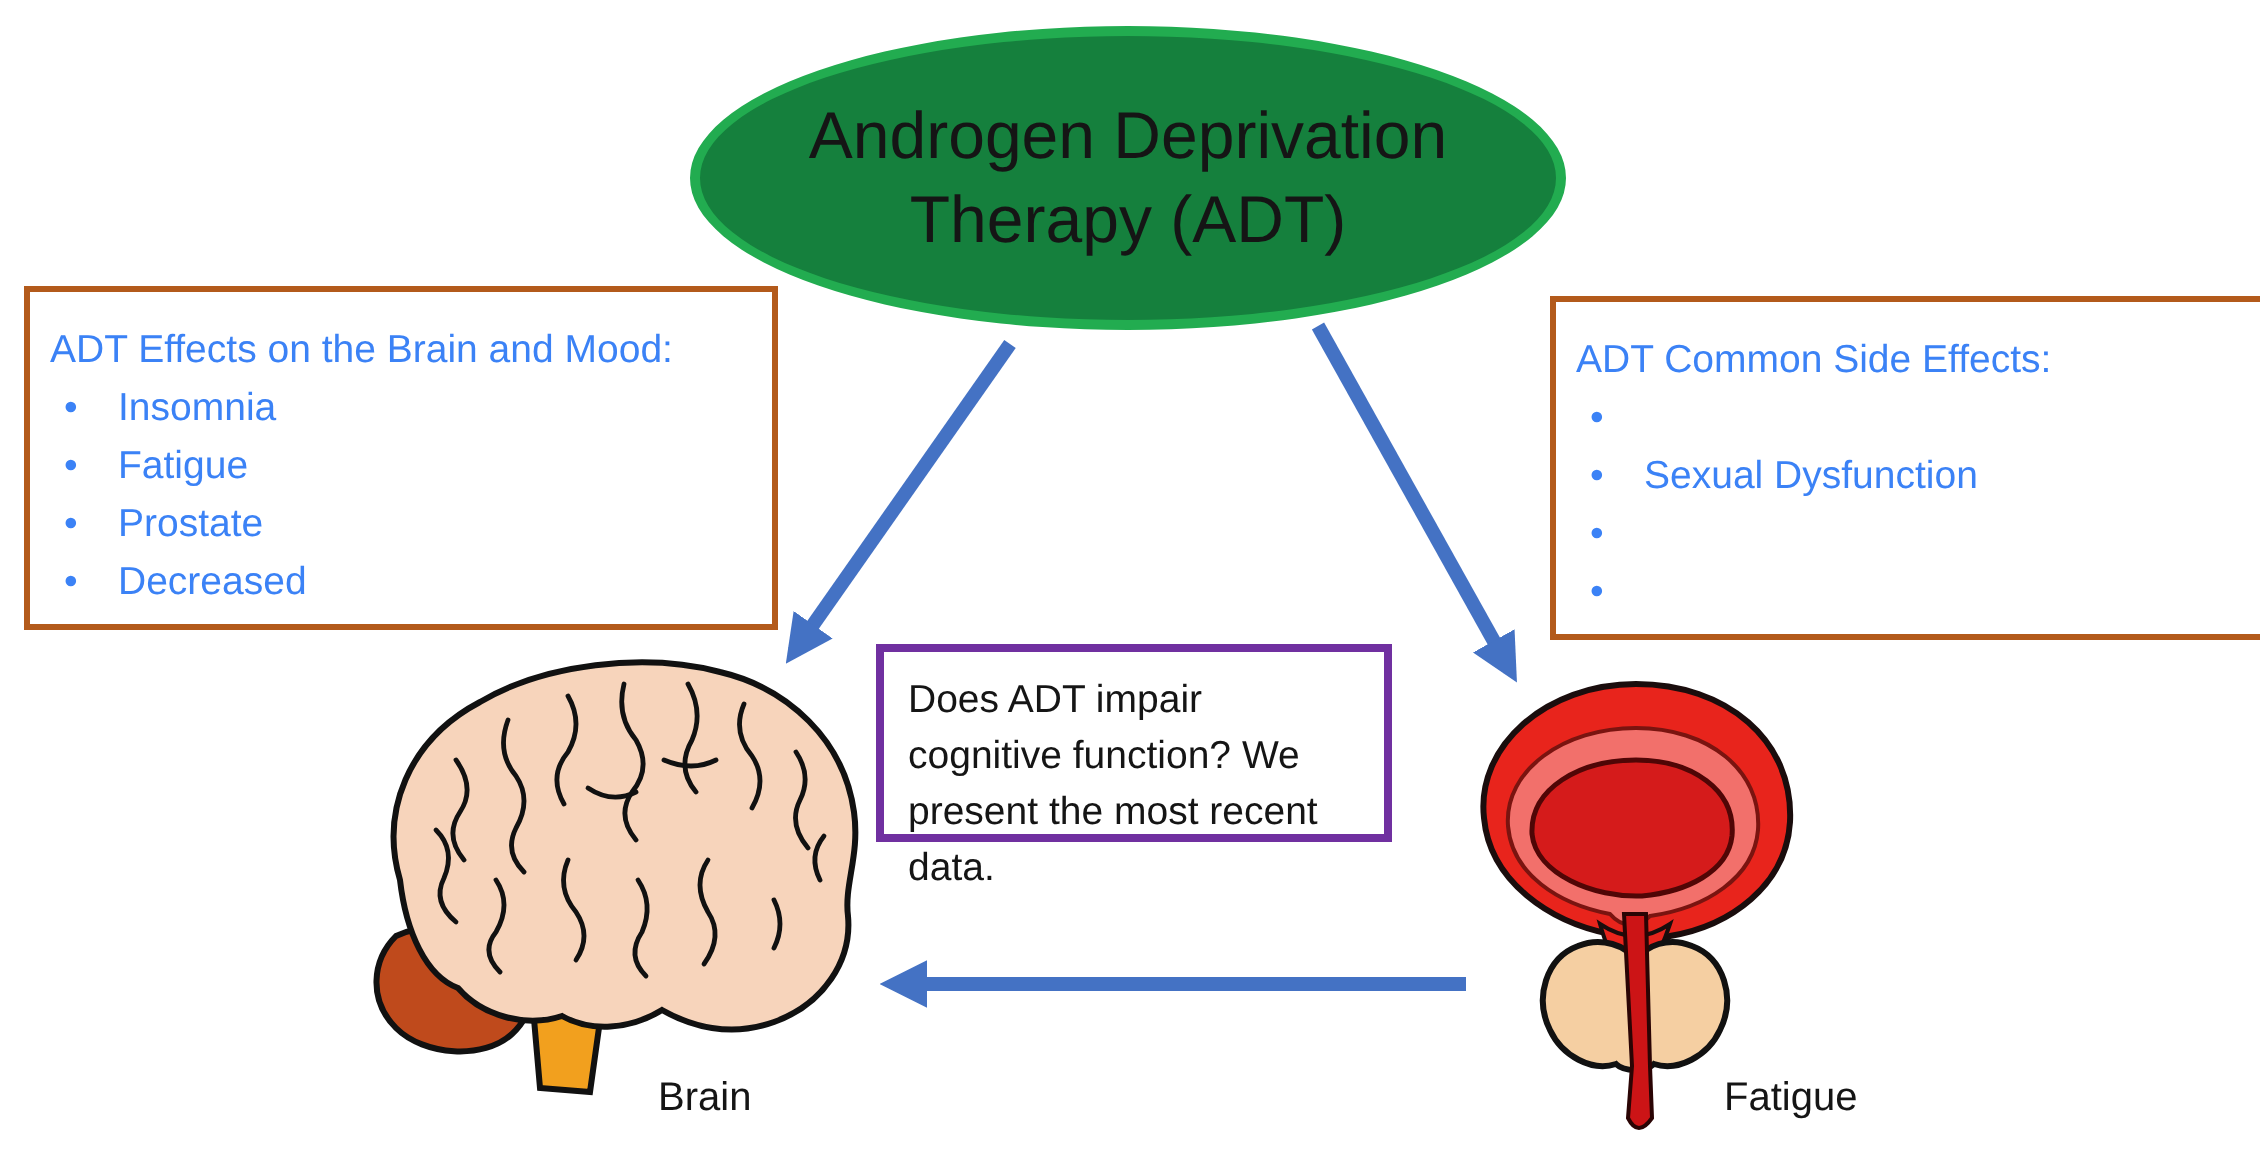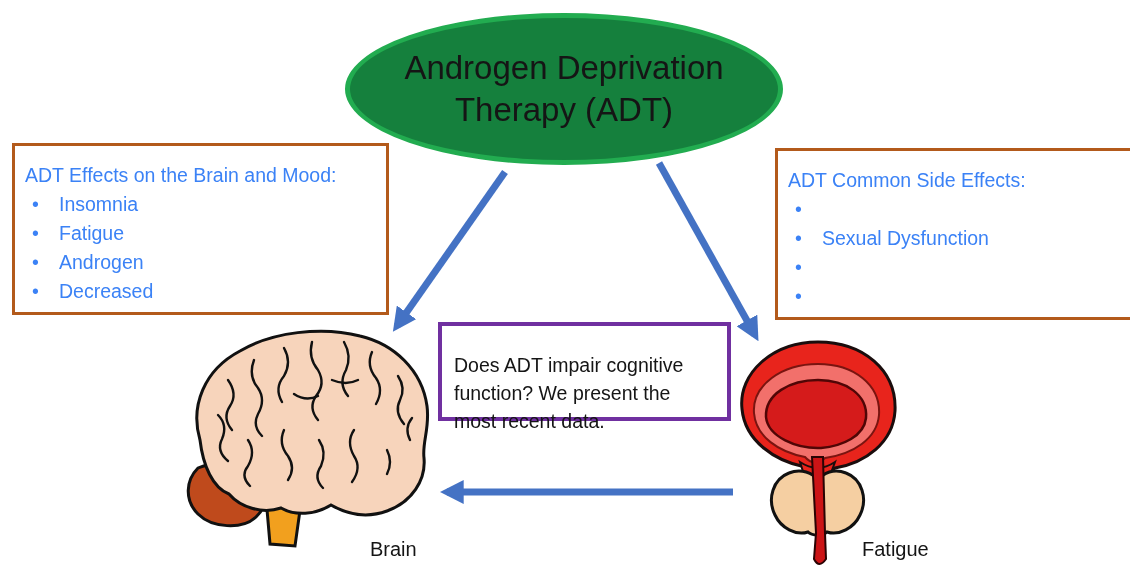--- a/index.html
+++ b/index.html
@@ -22,26 +22,26 @@
   .side-box{
     border:3px solid #B35A1B;background:#fff;box-sizing:border-box;
     padding:15px 10px 6px 10px;font-size:19.5px;line-height:29px;color:#3b82f6;
   }
   #brain-effects-box{left:12px;top:143px;width:377px;}
   #side-effects-box{left:775px;top:148px;width:412px;}
   .bullet-row{display:flex;}
   .bullet{width:34px;padding-left:7px;box-sizing:border-box;}
   
   #question-box{
-    left:438px;top:322px;width:293px;height:99px;
+    left:438px;top:322px;width:258px;height:99px;
     border:4px solid #7030A0;background:#fff;box-sizing:border-box;
-    padding:25px 12px;font-size:19.5px;line-height:28px;color:#151515;
+    padding:10px 12px;font-size:19.5px;line-height:28px;color:#151515;
   }
   .organ-label{font-size:20px;color:#151515;}
-  #brain-label{left:329px;top:538px;margin-left:41px;}
+  #brain-label{left:329px;top:538px;}
   #prostate-label{left:862px;top:538px;}
   svg{display:block;}
   #arrows-layer{left:0;top:0;pointer-events:none;}
 </style>
 </head>
 <body>
 
 <div id="stage">
 
   <svg id="arrows-layer" class="abs" width="1130" height="575" viewBox="0 0 1130 575">
@@ -64,21 +64,21 @@
     <div class="bullet-row">
       <span class="bullet">•</span>
       <span>Insomnia</span>
     </div>
     <div class="bullet-row">
       <span class="bullet">•</span>
       <span>Fatigue</span>
     </div>
     <div class="bullet-row">
       <span class="bullet">•</span>
-      <span>Androgen</span>
+      <span>Prostate</span>
     </div>
     <div class="bullet-row">
       <span class="bullet">•</span>
       <span>Decreased</span>
     </div>
   </div>
 
   <div id="side-effects-box" class="abs side-box">
     <div>ADT Common Side Effects:</div>
     <div class="bullet-row">

